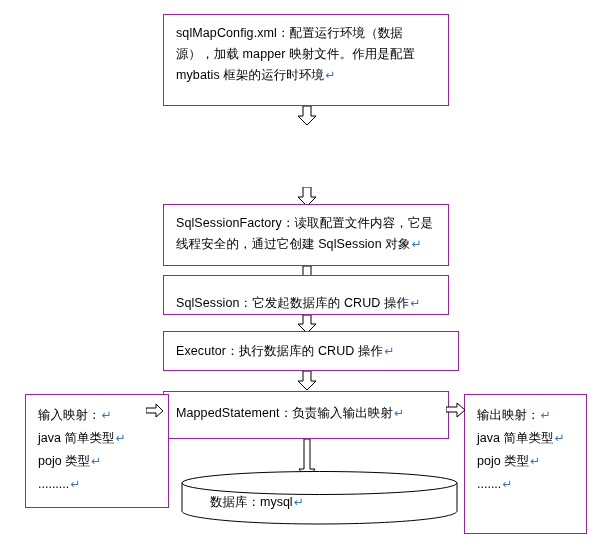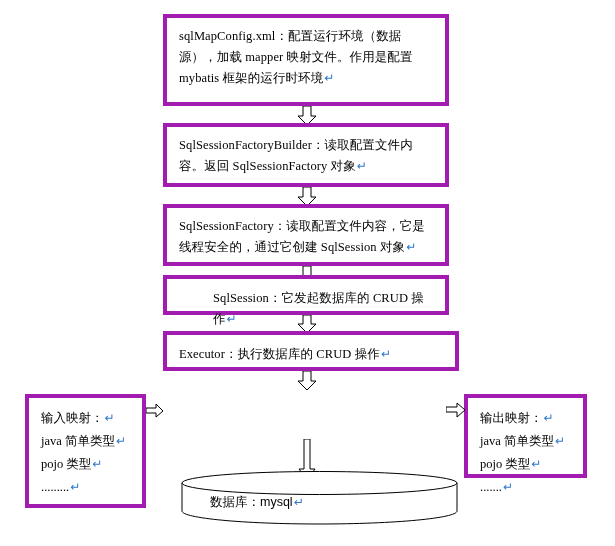--- a/index.html
+++ b/index.html
@@ -14,23 +14,22 @@
   #canvas {
     position: relative;
     width: 615px;
     height: 546px;
     background: #ffffff;
     overflow: hidden;
   }
   .node {
     position: absolute;
     box-sizing: border-box;
-    border: 4px solid #a21caf;
+    border: 1px solid #a21caf;
     background: #ffffff;
-    font-family: Liberation Serif, serif;
   }
   .node-text {
     position: absolute;
     left: 12px;
     right: 10px;
     top: 8px;
     font-size: 12.5px;
     line-height: 21px;
     letter-spacing: 0.1px;
     white-space: pre-wrap;
@@ -81,72 +80,72 @@
   <div class="node" style="left:163px; top:14px; width:286px; height:92px;">
     <div class="node-text"><span>sqlMapConfig.xml：配置运行环境（数据源），加载 mapper 映射文件。作用是配置 mybatis 框架的运行时环境</span><span class="ret">↵</span></div>
   </div>
 
   <div class="arrow-down" style="left:297px; top:106px;">
     <svg width="20" height="20" viewBox="0 0 20 20">
       <polygon points="6,0 14,0 14,10 19,10 10,19 1,10 6,10" fill="#ffffff" stroke="#000000" stroke-width="1"></polygon>
     </svg>
   </div>
 
-  <div class="node" style="left:163px; top:123px; width:286px; height:64px;">
-    <div class="node-text"><span>SqlSessionFactoryBuilder：读取配置文件内容。返回 SqlSessionFactory 对象</span><span class="ret">↵</span></div>
-  </div>
 
   <div class="arrow-down" style="left:297px; top:187px;">
     <svg width="20" height="20" viewBox="0 0 20 20">
       <polygon points="6,0 14,0 14,10 19,10 10,19 1,10 6,10" fill="#ffffff" stroke="#000000" stroke-width="1"></polygon>
     </svg>
   </div>
 
   <div class="node" style="left:163px; top:204px; width:286px; height:62px;">
     <div class="node-text"><span>SqlSessionFactory：读取配置文件内容，它是线程安全的，通过它创建 SqlSession 对象</span><span class="ret">↵</span></div>
   </div>
 
   <div class="arrow-down" style="left:297px; top:266px;">
     <svg width="20" height="20" viewBox="0 0 20 20">
       <polygon points="6,0 14,0 14,10 19,10 10,19 1,10 6,10" fill="#ffffff" stroke="#000000" stroke-width="1"></polygon>
     </svg>
   </div>
 
   <div class="node" style="left:163px; top:275px; width:286px; height:40px;">
-    <div class="node-text" style="top:9px;margin-left:34px;"><span>SqlSession：它发起数据库的 CRUD 操作</span><span class="ret">↵</span></div>
+    <div class="node-text" style="top:17px;"><span>SqlSession：它发起数据库的 CRUD 操作</span><span class="ret">↵</span></div>
   </div>
 
   <div class="arrow-down" style="left:297px; top:315px;">
     <svg width="20" height="19" viewBox="0 0 20 19">
       <polygon points="6,0 14,0 14,9 19,9 10,18 1,9 6,9" fill="#ffffff" stroke="#000000" stroke-width="1"></polygon>
     </svg>
   </div>
 
   <div class="node" style="left:163px; top:331px; width:296px; height:40px;">
     <div class="node-text" style="top:9px;"><span>Executor：执行数据库的 CRUD 操作</span><span class="ret">↵</span></div>
   </div>
 
   <div class="arrow-down" style="left:297px; top:371px;">
     <svg width="20" height="20" viewBox="0 0 20 20">
       <polygon points="6,0 14,0 14,10 19,10 10,19 1,10 6,10" fill="#ffffff" stroke="#000000" stroke-width="1"></polygon>
     </svg>
   </div>
 
+  <div class="node" style="left:163px; top:391px; width:286px; height:48px;">
+    <div class="node-text" style="top:11px;"><span>MappedStatement：负责输入输出映射</span><span class="ret">↵</span></div>
+  </div>
 
-  <div class="node" style="left:25px; top:394px; width:121px; height:114px;">
+  <div class="node" style="left:25px; top:394px; width:144px; height:114px;">
     <div class="side-text"><span>输入映射：</span><span class="ret">↵</span><br><span>java 简单类型</span><span class="ret">↵</span><br><span>pojo 类型</span><span class="ret">↵</span><br><span>.........</span><span class="ret">↵</span></div>
   </div>
 
   <div class="arrow-right" style="left:146px; top:404px;">
     <svg width="18" height="14" viewBox="0 0 18 14">
       <polygon points="0,4 10,4 10,0 17,7 10,13 10,9 0,9" fill="#ffffff" stroke="#000000" stroke-width="1"></polygon>
     </svg>
   </div>
 
-  <div class="node" style="left:464px; top:394px; width:123px; height:84px;">
+  <div class="node" style="left:464px; top:394px; width:123px; height:140px;">
     <div class="side-text"><span>输出映射：</span><span class="ret">↵</span><br><span>java 简单类型</span><span class="ret">↵</span><br><span>pojo 类型</span><span class="ret">↵</span><br><span>.......</span><span class="ret">↵</span></div>
   </div>
 
   <div class="arrow-right" style="left:446px; top:402px;">
     <svg width="20" height="16" viewBox="0 0 20 16">
       <polygon points="0,5 11,5 11,1 19,8 11,15 11,10 0,10" fill="#ffffff" stroke="#000000" stroke-width="1"></polygon>
     </svg>
   </div>
 
   <div class="arrow-thin" style="left:297px; top:439px;">

